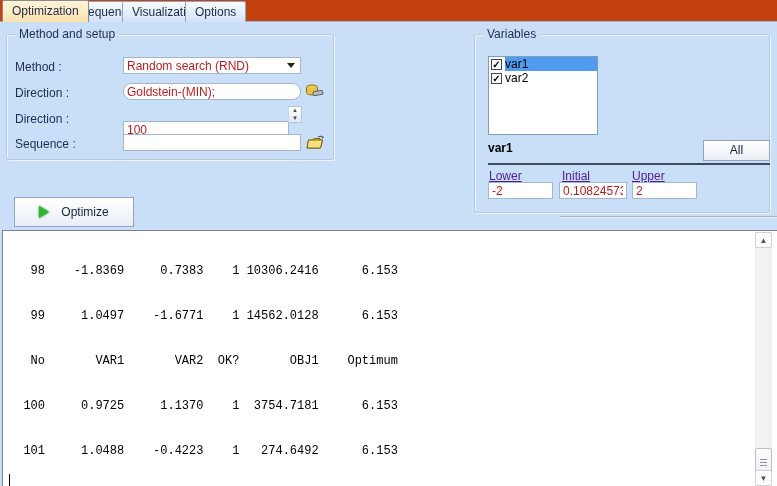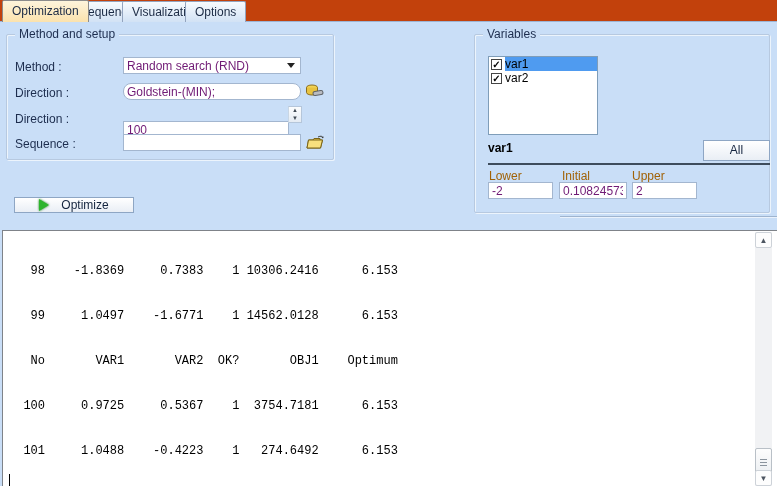--- a/index.html
+++ b/index.html
@@ -22,57 +22,57 @@
   .groupbox { position:absolute; border:1px solid #b7c9e0; border-radius:2px;
               box-shadow:inset 1px 1px 0 rgba(255,255,255,.65), 1px 1px 0 rgba(255,255,255,.65); }
   .groupbox .gtitle { position:absolute; top:-8px; left:8px; background:#c9def7; padding:0 4px;
                       color:#1d2d4e; }
 
   .gb-method { left:6px; top:34px; width:328px; height:126px; }
   .gb-vars   { left:474px; top:34px; width:296px; height:179px; }
 
   .frow-label { position:absolute; left:8px; color:#1d2d4e; }
   .field { position:absolute; background:#fff; border:1px solid #a3b6cf; height:17px;
-           font-family:"Liberation Sans",sans-serif; font-size:12px; padding:0 3px; color:#701a75; }
+           font-family:"Liberation Sans",sans-serif; font-size:12px; padding:0 3px; color:#b91c1c; }
   input.field { outline:none; }
 
   .combo { left:116px; top:22px; width:178px; display:flex; align-items:center; cursor:default; }
   .combo .combo-text { flex:1; }
   .combo-arrow { width:0; height:0; border-left:4px solid transparent; border-right:4px solid transparent;
                  border-top:5px solid #222; margin-right:2px; }
 
   .spinner { position:absolute; left:281px; top:71px; width:14px; height:17px; border:1px solid #b5c6da;
              border-left:1px solid #c9d6e4; background:linear-gradient(#fcfdfe,#e4ebf3);
              display:flex; flex-direction:column; }
   .spinner span { flex:1; font-size:6px; line-height:7px; text-align:center; color:#404a55; cursor:default; }
 
   .tool-icon { position:absolute; width:20px; height:16px; cursor:pointer; }
 
   
   .btn { background:linear-gradient(#ffffff,#e9eef5); border:1px solid #8ea6c4; border-radius:0;
          text-align:center; color:#15253f; cursor:pointer; font-size:12px; }
-  .btn-optimize { position:absolute; left:14px; top:197px; width:120px; height:16px;
+  .btn-optimize { position:absolute; left:14px; top:197px; width:120px; height:30px;
                   display:flex; align-items:center; justify-content:center; gap:12px; }
   .btn-all { position:absolute; left:228px; top:105px; width:67px; height:21px; line-height:19px; }
 
   .play { width:0; height:0; border-top:6px solid transparent; border-bottom:6px solid transparent;
           border-left:10px solid #2db52d; filter:drop-shadow(0 0 1px #0f7a0f); }
 
   
   .varlist { position:absolute; left:13px; top:21px; width:110px; height:79px; background:#fff;
              border:1px solid #7f9db9; overflow:hidden; }
   .varrow { position:relative; height:14px; display:flex; align-items:center; padding-left:2px; cursor:default; }
   .varrow .hl { position:absolute; left:16px; right:0; top:0; bottom:0; background:#4f9bf0; }
   .cbx { position:relative; z-index:1; width:11px; height:11px; background:#fff; border:1px solid #444;
          font-size:10px; line-height:10px; text-align:center; color:#000; font-weight:bold; margin-right:3px; }
   .varrow .vlabel { position:relative; z-index:1; color:#000; }
 
   .selvar { position:absolute; left:13px; top:106px; font-weight:bold; color:#000; }
   .sep-dark { position:absolute; left:13px; top:128px; width:282px; height:2px; background:#3e4c5c; }
-  .bound-label { position:absolute; top:134px; color:#a16207; }
+  .bound-label { position:absolute; top:134px; color:#4c1d95;text-decoration:underline; }
   .bound-field { top:147px; width:65px; }
 
   .hidden-edge { position:absolute; left:560px; top:216px; width:217px; height:2px;
                  border-top:1px solid #9eb4cf; border-bottom:1px solid #eaf2fc; }
 
   
   .console { position:absolute; left:2px; top:230px; width:775px; height:256px; background:#fff;
              border-top:1px solid #7f8389; border-left:1px solid #7f8389; overflow:hidden; }
   .console-text { position:absolute; left:6px; top:3px; font-family:"Liberation Mono","DejaVu Sans Mono",monospace;
                   font-size:12px; line-height:15px; color:#000; white-space:pre; }
@@ -171,21 +171,21 @@
     <input class="field bound-field" style="left: 157px;" readonly="" value="2">
   </div>
 
   <div class="hidden-edge"></div>
 
   <div class="console">
     <div class="console-text">
       <div class="console-line">   98    -1.8369     0.7383    1 10306.2416      6.153</div>
       <div class="console-line">   99     1.0497    -1.6771    1 14562.0128      6.153</div>
       <div class="console-line">   No       VAR1       VAR2  OK?       OBJ1    Optimum</div>
-      <div class="console-line">  100     0.9725     0.5367    1  3754.7181      6.153</div>
+      <div class="console-line">  100     0.9725     1.1370    1  3754.7181      6.153</div>
       <div class="console-line">  101     1.0488    -0.4223    1   274.6492      6.153</div>
       
       
       
       
       
       
       
       
       

